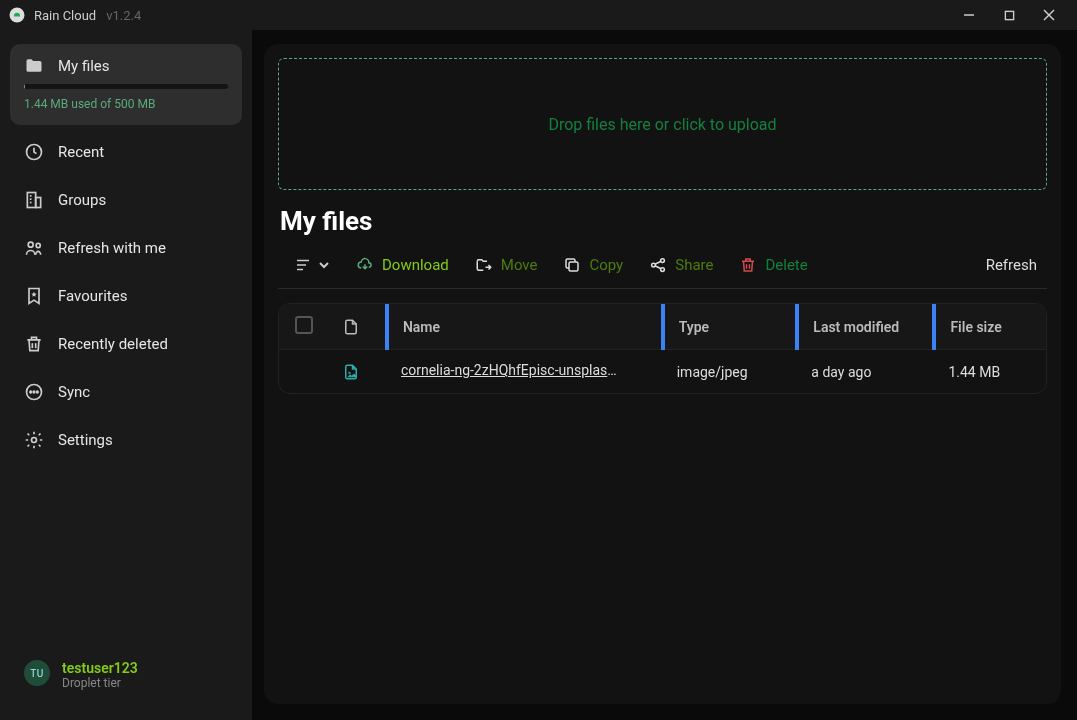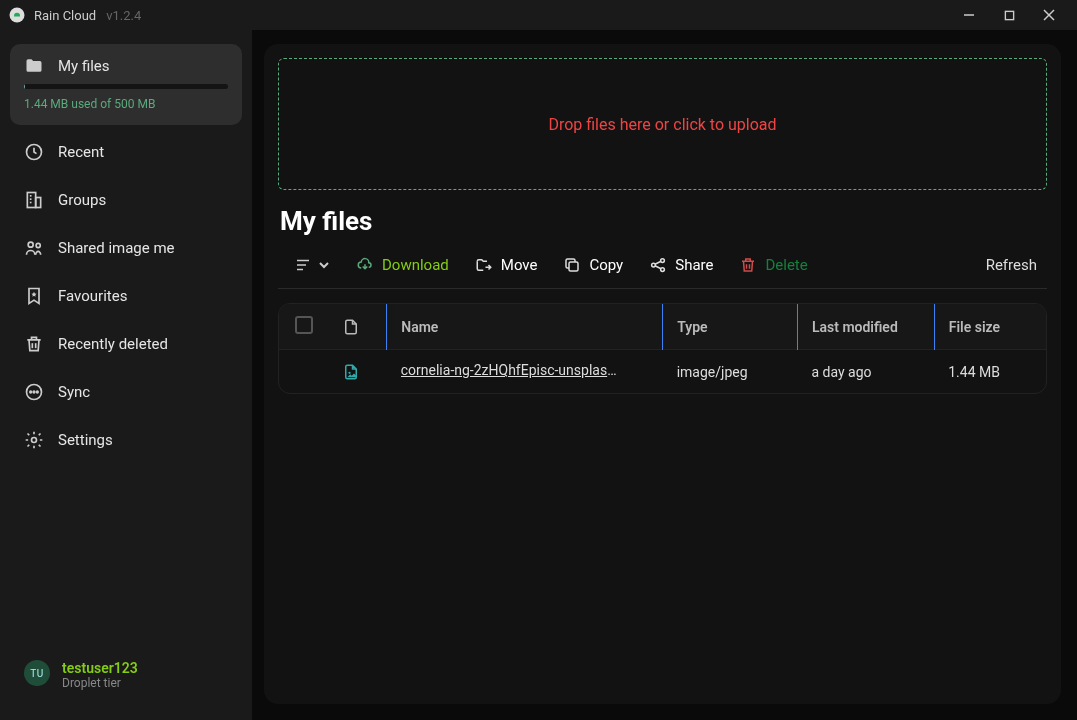--- a/index.html
+++ b/index.html
@@ -124,21 +124,21 @@
       gap: 14px;
       overflow: hidden;
     }
     .dropzone {
       border: 1px dashed #5aaa7c;
       border-radius: 6px;
       height: 132px;
       display: flex;
       align-items: center;
       justify-content: center;
-      color: #ef4444;
+      color: #15803d;
       font-size: 16px;
       cursor: pointer;
     }
     .page-title {
       font-size: 26px;
       font-weight: 700;
       color: #fff;
       padding: 2px 2px 0 2px;
     }
     .toolbar {
@@ -147,21 +147,21 @@
       gap: 26px;
       padding: 6px 10px 14px 16px;
       border-bottom: 1px solid #2a2a2a;
     }
     .sort-btn {
       display: flex; align-items: center; gap: 6px;
       color: #ccc; cursor: pointer;
     }
     .tb-btn {
       display: flex; align-items: center; gap: 8px;
-      color: #ffffff; font-size: 15px; cursor: pointer;
+      color: #4d7c0f; font-size: 15px; cursor: pointer;
     }
     .tb-btn.download { color: #84cc16; }
     .tb-btn.delete { color: #15803d; }
     .toolbar-spacer { flex: 1; }
     .refresh-btn { color: #ddd; font-size: 15px; cursor: pointer; }
 
     .table-wrap {
       border: 1px solid #222;
       border-radius: 12px;
       overflow: hidden;
@@ -172,21 +172,21 @@
     }
     thead tr { background: #171717; }
     th {
       text-align: left;
       padding: 12px 14px;
       font-size: 14px;
       font-weight: 600;
       color: #bbb;
     }
     th:not(:first-child):not(:nth-child(2)) {
-      border-left: 1px solid #3b82f6;
+      border-left: 4px solid #3b82f6;
     }
     td {
       padding: 12px 14px;
       font-size: 14px;
       color: #ddd;
       border-top: 1px solid #222;
     }
     .col-check { width: 50px; text-align: center; }
     .col-icon { width: 60px; text-align: center; }
     .col-name { width: 280px; }
@@ -285,21 +285,21 @@
 
     <div class="sidebar-item">
       <span class="sidebar-icon">
         <svg width="20" height="20" viewBox="0 0 24 24" fill="none" stroke="#ccc" stroke-width="2">
             <circle cx="8" cy="8" r="3"></circle>
             <circle cx="17" cy="9" r="2.5"></circle>
             <path d="M3 20c0-3 2.5-5 5-5s5 2 5 5"></path>
             <path d="M14 20c0-2 1.5-4 3-4s3 2 3 4"></path>
           </svg>
       </span>
-      <span>Shared image me</span>
+      <span>Refresh with me</span>
     </div>
 
     <div class="sidebar-item">
       <span class="sidebar-icon">
         <svg width="20" height="20" viewBox="0 0 24 24" fill="none" stroke="#ccc" stroke-width="2">
             <path d="M6 3h12v18l-6-4-6 4z"></path>
             <path d="M12 7l1 2 2 .3-1.5 1.5.4 2-1.9-1-1.9 1 .4-2L9 9.3 11 9z" fill="#ccc" stroke="none"></path>
           </svg>
       </span>
       <span>Favourites</span>

